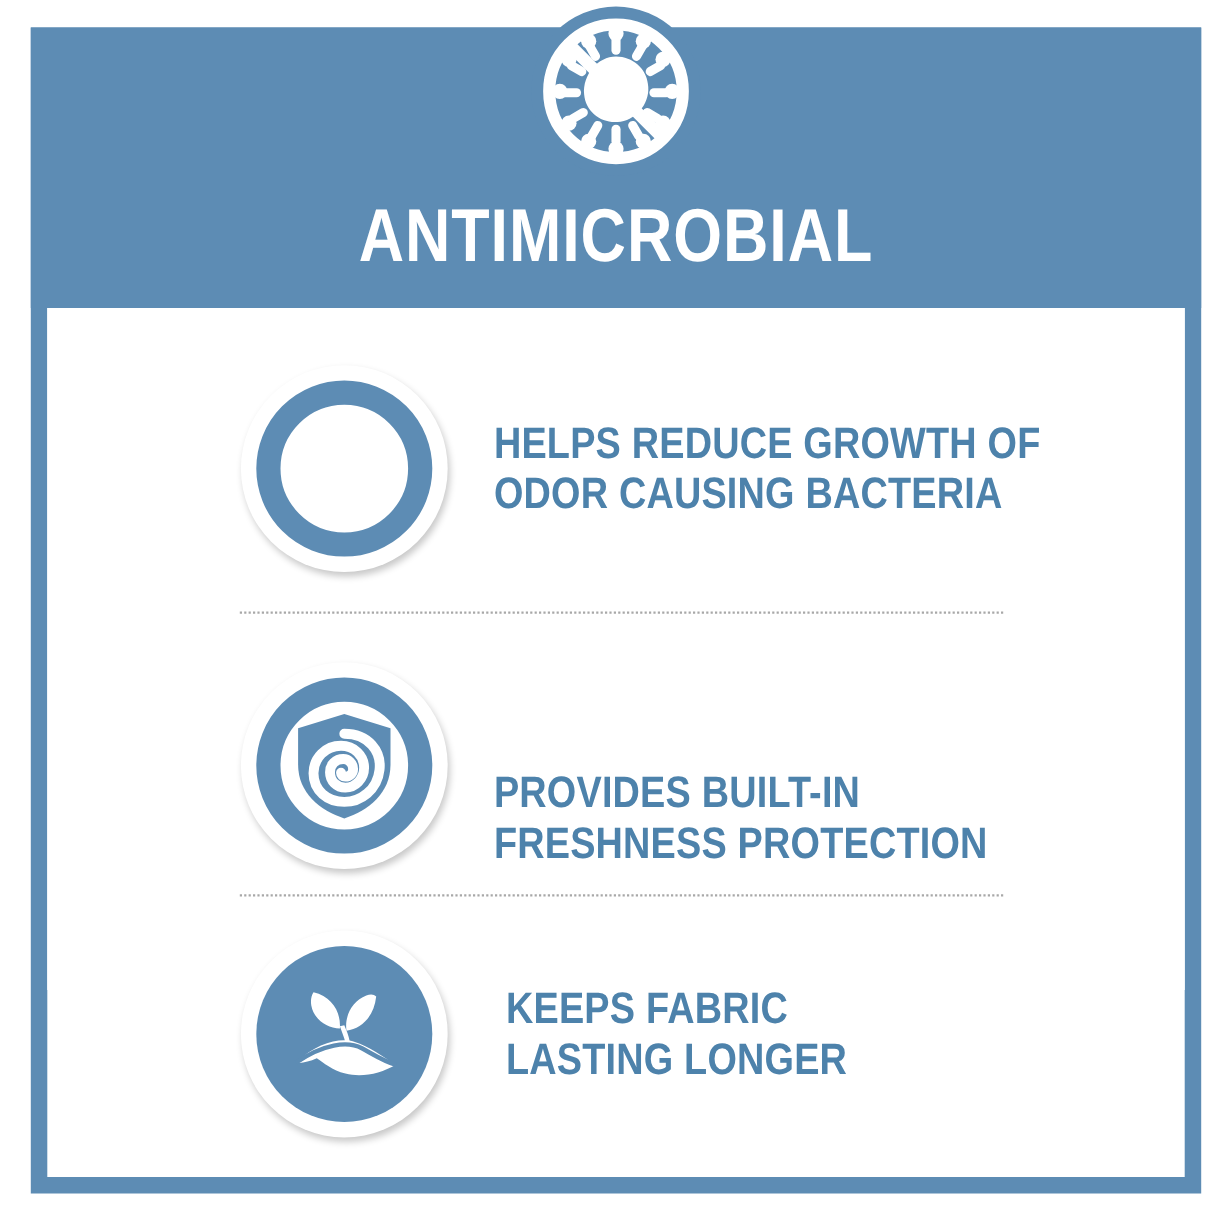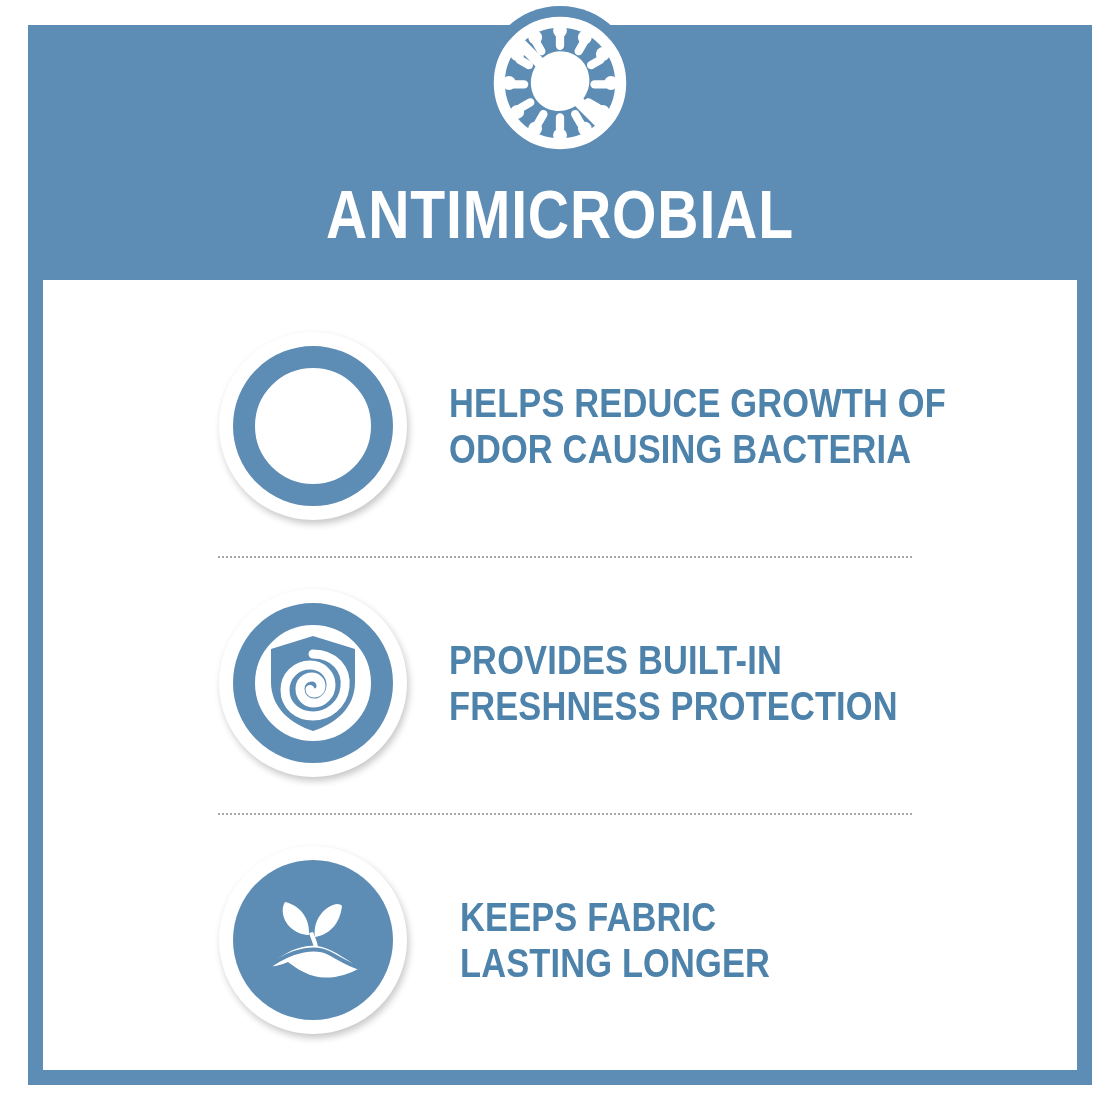--- a/index.html
+++ b/index.html
@@ -94,21 +94,21 @@
   
   .feature-row {
     position: absolute;
     left: 0;
     width: 1034px;
     height: 215px;
     display: flex;
     align-items: center;
   }
   .row-1 { top: 38px; }
-  .row-2 { top: 295px; }
+  .row-2 { top: 295px; align-items: flex-end; }
   .row-3 { top: 552px; gap: 11px; }
 
   .badge {
     position: relative;
     flex: 0 0 auto;
     margin-left: 176px;
     width: 188px;
     height: 188px;
     border-radius: 50%;
     background: #ffffff;

